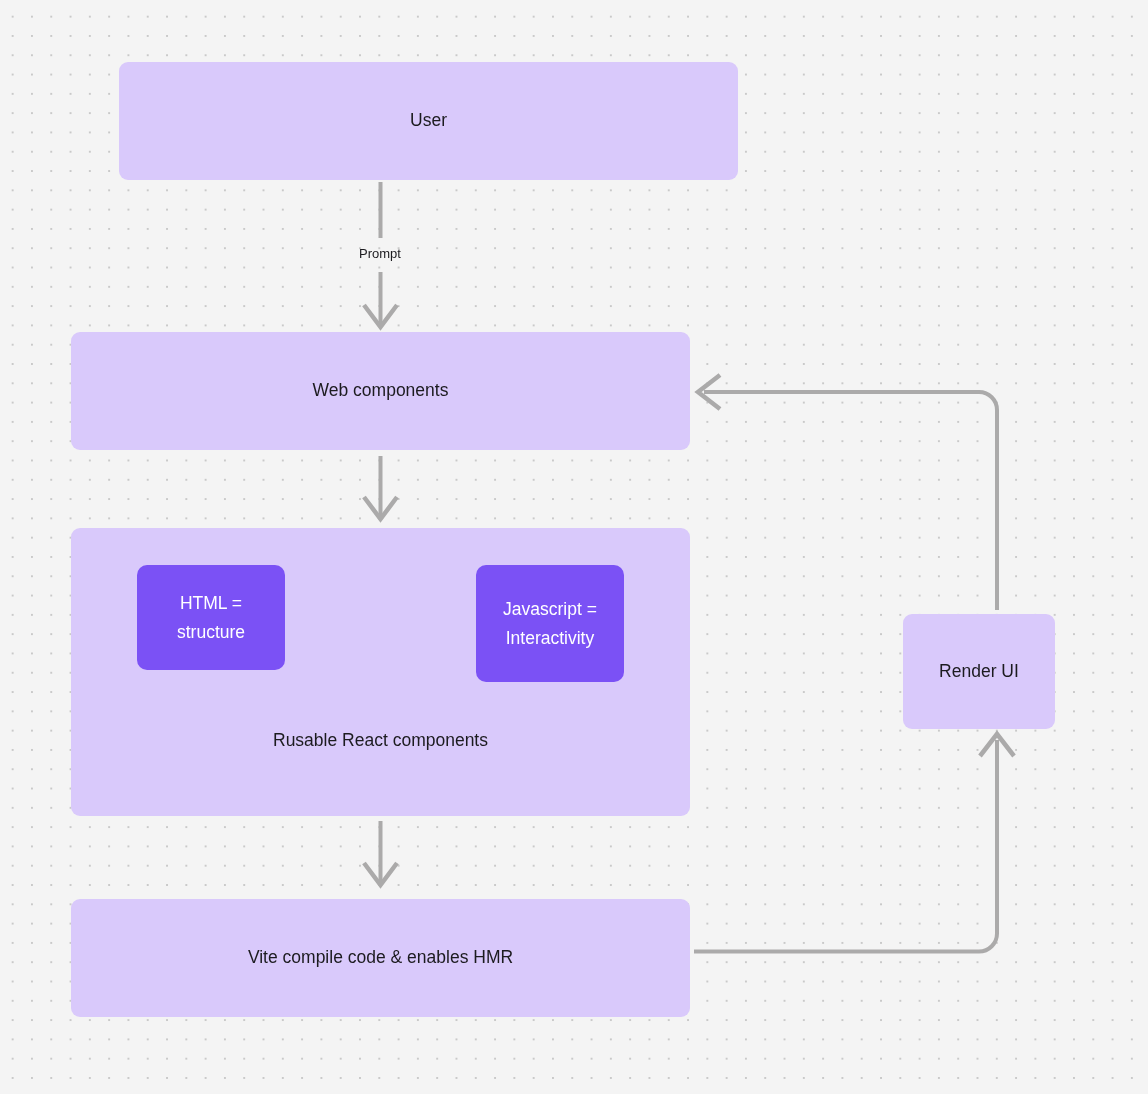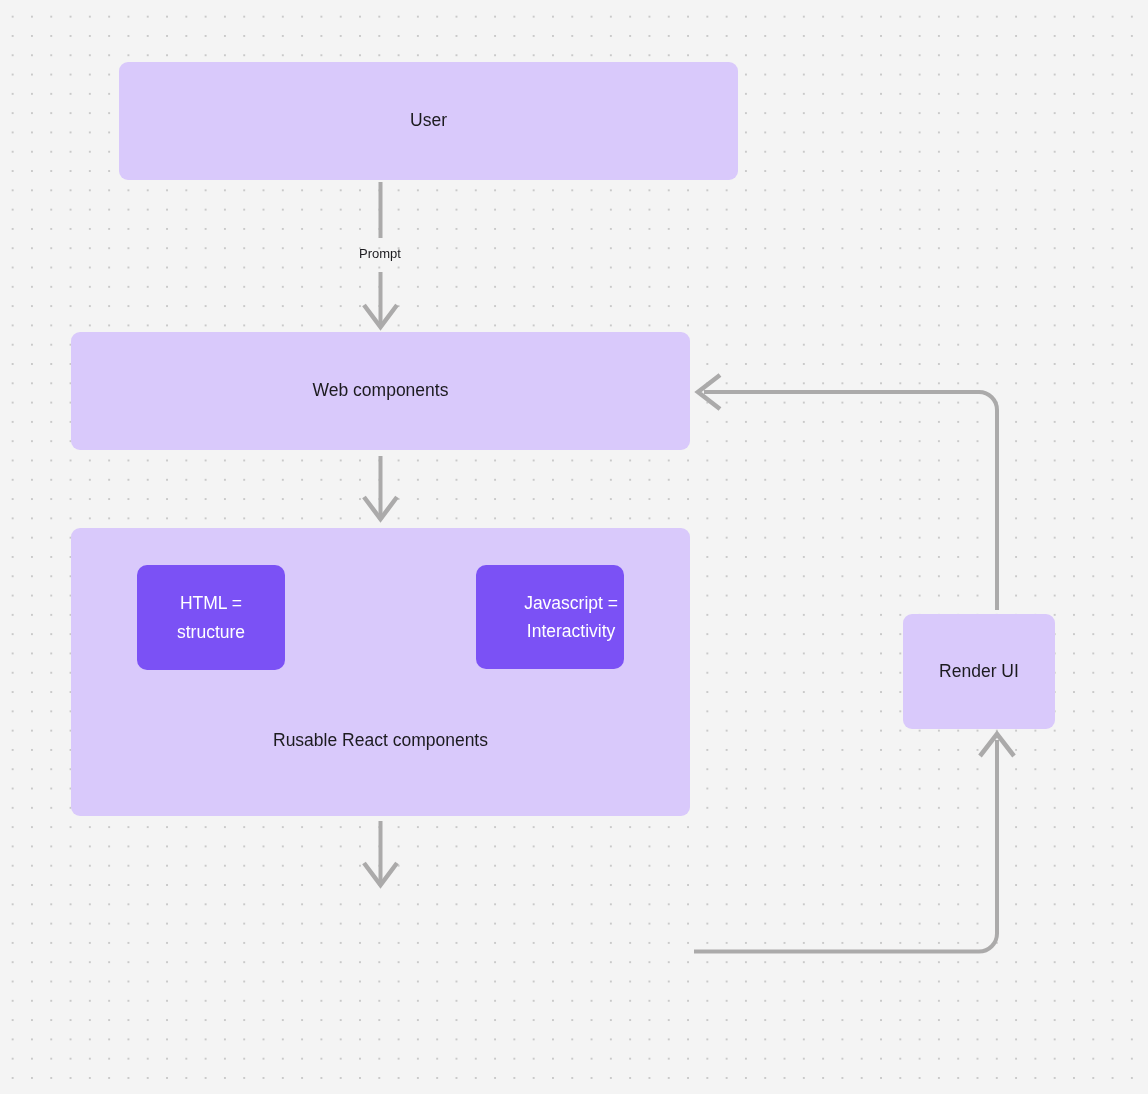--- a/index.html
+++ b/index.html
@@ -50,21 +50,21 @@
     align-items: center;
     justify-content: center;
     color: #ffffff;
     font-size: 17.5px;
     line-height: 1.62;
     text-align: center;
     padding: 0 6px;
   }
   #sub-html { left: 66px;  top: 37px; width: 148px; height: 105px; align-items: center; }
   #sub-css  { left: 236px; top: 37px; width: 148px; height: 105px; }
-  #sub-js   { left: 405px; top: 37px; width: 148px; height: 104px; justify-content: flex-end; }
+  #sub-js   { left: 405px; top: 37px; width: 148px; height: 117px; }
 
   #components-caption {
     position: absolute;
     left: 0;
     top: 201px;
     width: 619px;
     text-align: center;
     color: #1c1b1f;
     font-size: 17.5px;
   }
@@ -144,18 +144,21 @@
     </div>
     <div class="sub" id="sub-js">
       <span>
         <span>Javascript =</span><br>
         <span>Interactivity</span>
       </span>
     </div>
     <div id="components-caption">Rusable React components</div>
   </div>
 
+  <div class="node" id="node-vite">
+    <span>Vite compile code &amp; enables HMR</span>
+  </div>
 
   <div class="node" id="node-render">
     <span>Render UI</span>
   </div>
 
 </div>
 
 </body></html>

